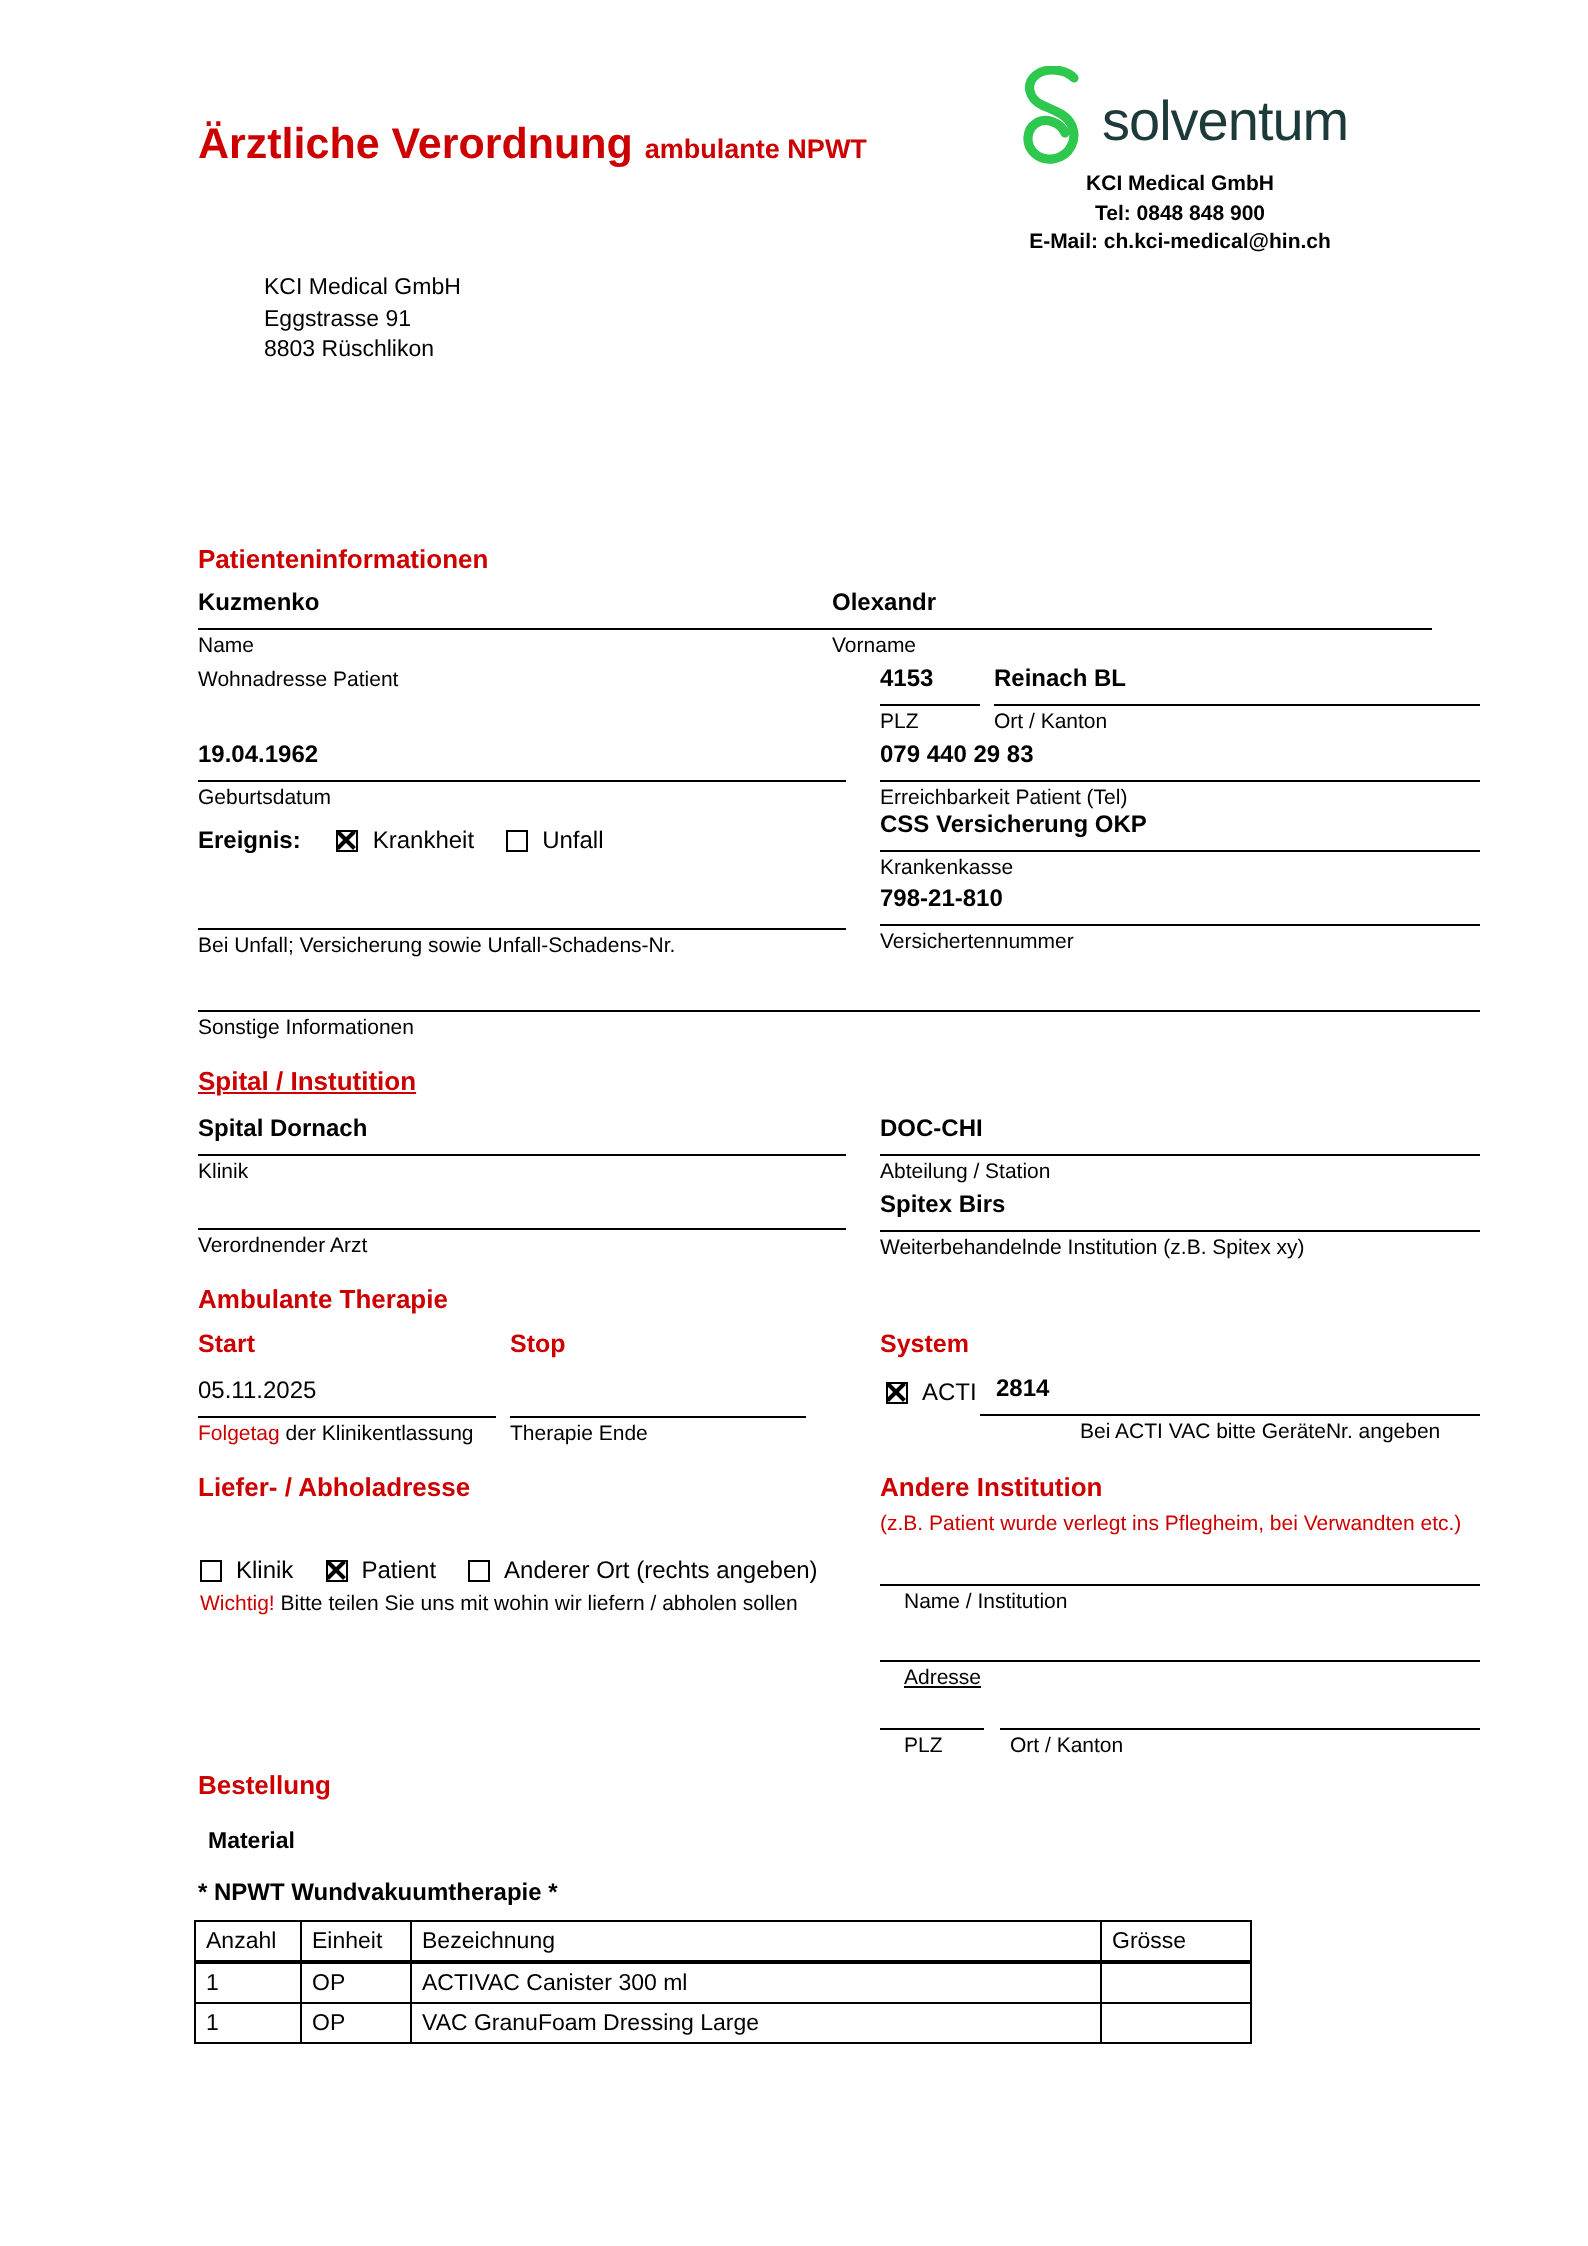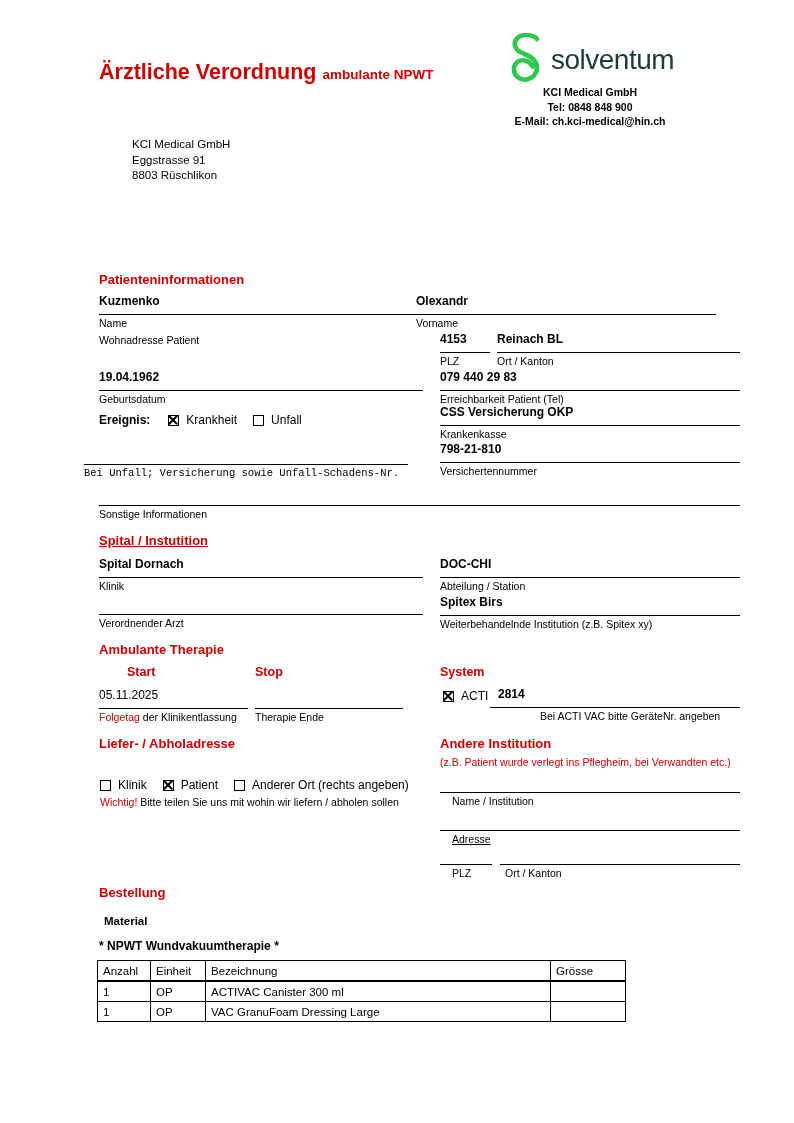--- a/index.html
+++ b/index.html
@@ -125,21 +125,21 @@
     <span class="cb checked"></span>
     <span class="cblabel" style="margin-right:16px;">Krankheit</span>
     <span class="cb"></span>
     <span class="cblabel">Unfall</span>
   </div>
   <div class="abs field" style="left:440px;top:405px;width:300px;">
     <div class="value">CSS Versicherung OKP</div>
     <div class="label">Krankenkasse</div>
   </div>
 
-  <div class="abs field" style="left:84px;top:444px;width:324px;font-family:Liberation Mono, monospace;">
+  <div class="abs field" style="left:99px;top:444px;width:324px;">
     <div class="value"></div>
     <div class="label">Bei Unfall; Versicherung sowie Unfall-Schadens-Nr.</div>
   </div>
   <div class="abs field" style="left:440px;top:442px;width:300px;">
     <div class="value">798-21-810</div>
     <div class="label">Versichertennummer</div>
   </div>
 
   <div class="abs field" style="left:99px;top:485px;width:641px;">
     <div class="value"></div>
@@ -160,21 +160,21 @@
   <div class="abs field" style="left:99px;top:594px;width:324px;">
     <div class="value"></div>
     <div class="label">Verordnender Arzt</div>
   </div>
   <div class="abs field" style="left:440px;top:595px;width:300px;">
     <div class="value">Spitex Birs</div>
     <div class="label">Weiterbehandelnde Institution (z.B. Spitex xy)</div>
   </div>
 
   <div class="abs sec" style="left:99px;top:642px;">Ambulante Therapie</div>
-  <div class="abs minihead" style="left:99px;top:665px;margin-left:28px;">Start</div>
+  <div class="abs minihead" style="left:99px;top:665px;">Start</div>
   <div class="abs minihead" style="left:255px;top:665px;">Stop</div>
   <div class="abs minihead" style="left:440px;top:665px;">System</div>
 
   <div class="abs field regular" style="left:99px;top:688px;width:149px;">
     <div class="value">05.11.2025</div>
     <div class="label">
       <span class="red">Folgetag</span><span> der Klinikentlassung</span>
     </div>
   </div>
   <div class="abs field" style="left:255px;top:688px;width:148px;">

